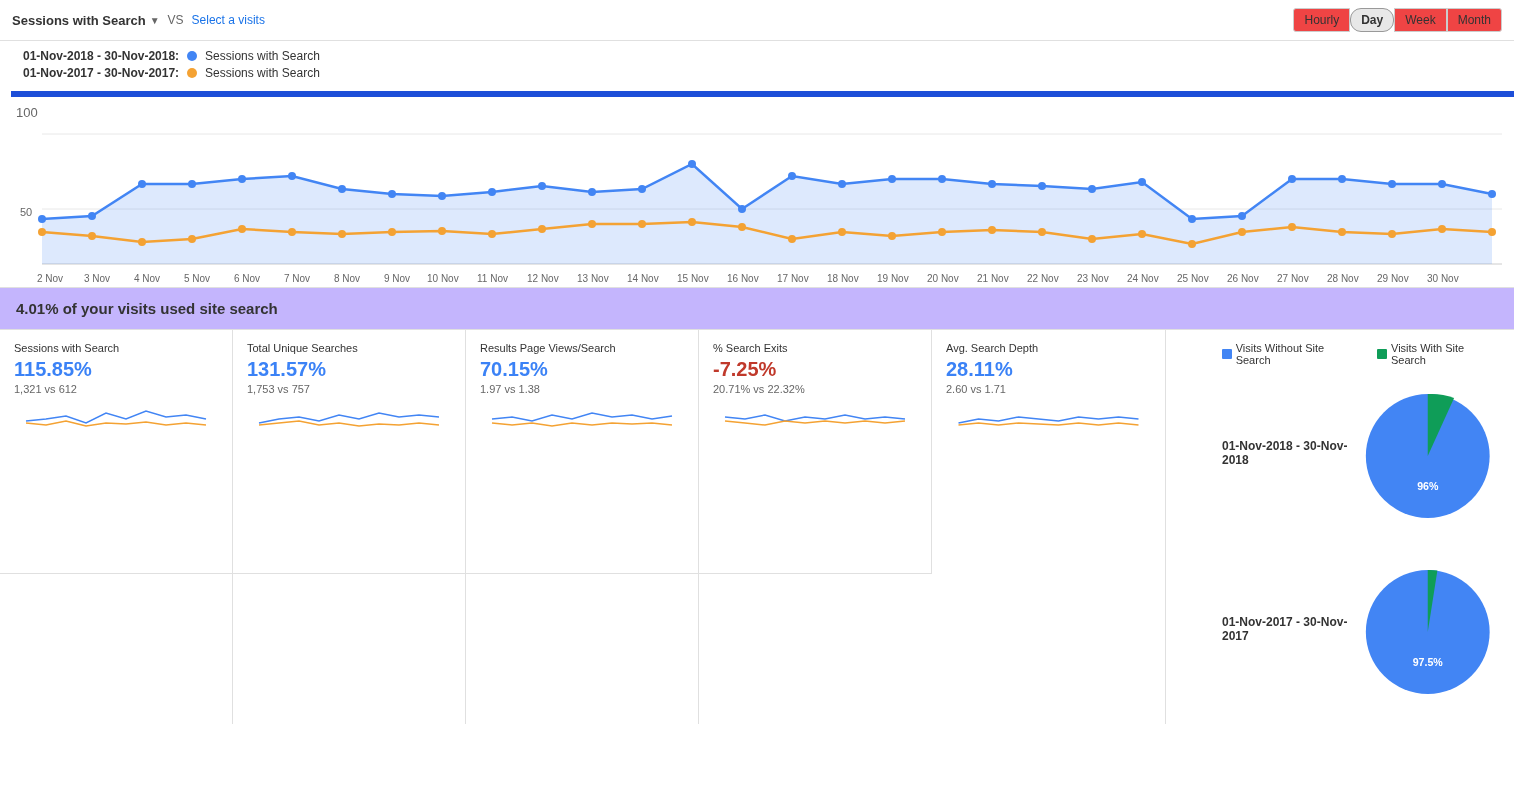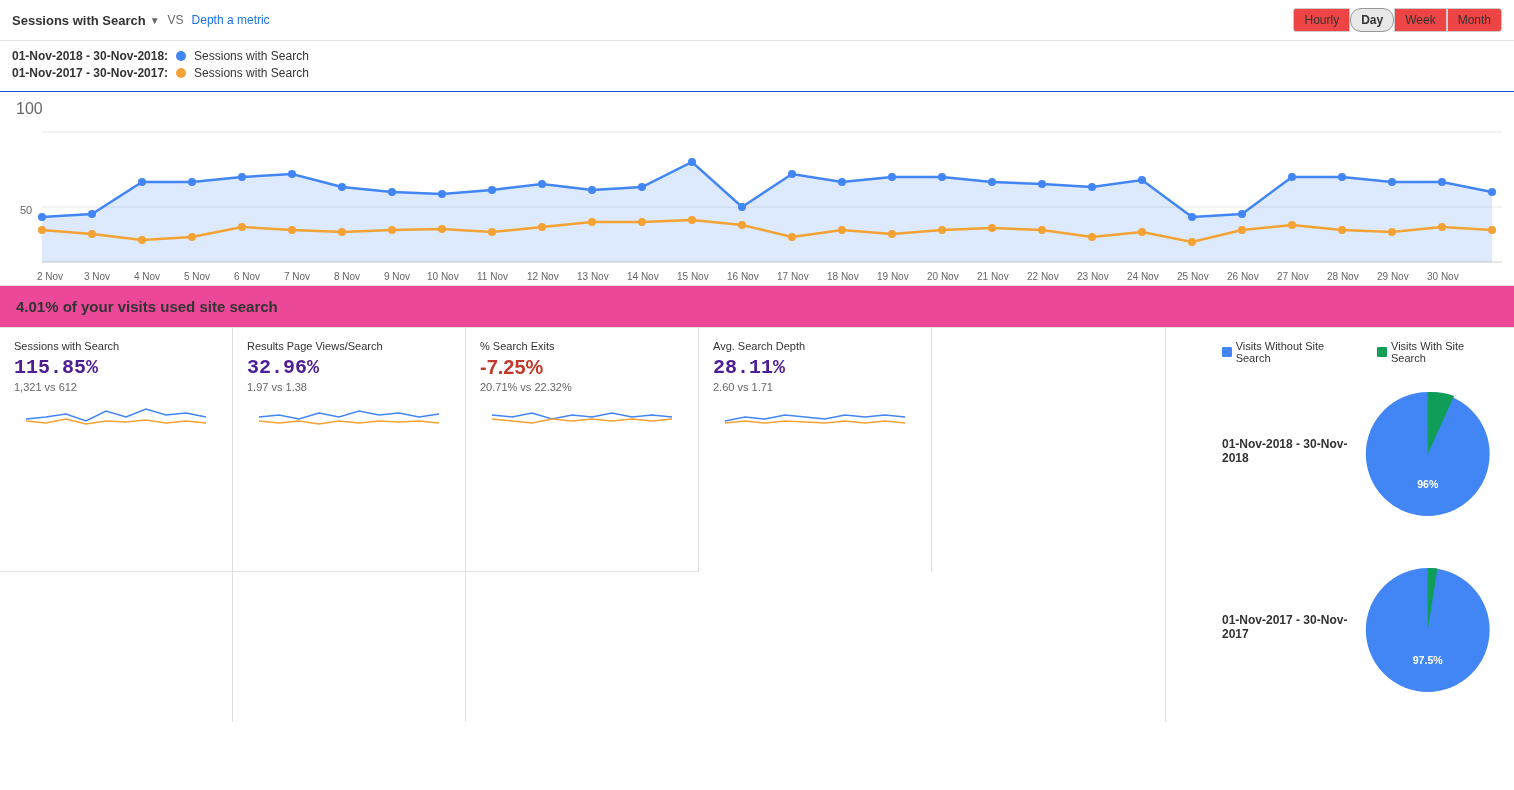--- a/index.html
+++ b/index.html
@@ -58,21 +58,22 @@
       font-weight: bold;
       border-color: #999;
       border-radius: 11px;
     }
     .time-btn:first-child { border-radius: 3px 0 0 3px; }
     .time-btn:last-child { border-radius: 0 3px 3px 0; }
 
     
     .legend-area {
       padding: 8px 12px;
-      border-bottom: 1px solid #1d4ed8;
+      border-bottom: 6px solid #1d4ed8;
+      margin-left: 11px;
     }
     .legend-row {
       display: flex;
       align-items: center;
       gap: 8px;
       font-size: 12px;
       margin-bottom: 3px;
     }
     .legend-dot {
       width: 10px;
@@ -85,33 +86,33 @@
       font-size: 12px;
     }
 
     
     .chart-container {
       padding: 8px 12px 0 12px;
       border-bottom: 1px solid #e0e0e0;
       background: #fff;
     }
     .chart-y-label {
-      font-size: 16px;
+      font-size: 13px;
       color: #666;
       padding-left: 4px;
       margin-bottom: 4px;
     }
     .chart-svg-wrapper {
       width: 100%;
       overflow-x: auto;
     }
 
     
     .summary-banner {
-      background: #ec4899;
+      background: #c4b5fd;
       padding: 12px 16px;
       font-size: 15px;
       font-weight: bold;
       color: #333;
       border-bottom: 1px solid #e0e0e0;
     }
 
     
     .metrics-section {
       display: flex;
@@ -135,21 +136,21 @@
     .metric-title {
       font-size: 11px;
       color: #333;
       margin-bottom: 4px;
     }
     .metric-value {
       font-size: 20px;
       font-weight: bold;
       margin-bottom: 2px;
     }
-    .metric-value.green { color: #4c1d95; font-family: Liberation Mono, monospace; }
+    .metric-value.green { color: #3b82f6; }
     .metric-value.red { color: #c0392b; }
     .metric-compare {
       font-size: 11px;
       color: #666;
       margin-bottom: 6px;
     }
     .metric-sparkline {
       height: 30px;
       width: 100%;
     }
@@ -201,21 +202,21 @@
 </head>
 <body>
 
 <div class="header">
   <div class="header-left">
     <div class="metric-selector">
       <span>Sessions with Search</span>
       <span class="dropdown-arrow">▼</span>
     </div>
     <span class="vs-text">VS</span>
-    <span class="select-metric">Depth a metric</span>
+    <span class="select-metric">Select a visits</span>
   </div>
   <div class="time-buttons">
     <button class="time-btn">Hourly</button>
     <button class="time-btn active">Day</button>
     <button class="time-btn">Week</button>
     <button class="time-btn">Month</button>
   </div>
 </div>
 
 <div class="legend-area">
@@ -353,24 +354,33 @@
     <div class="metric-card">
       <div class="metric-title">Sessions with Search</div>
       <div class="metric-value green">115.85%</div>
       <div class="metric-compare">1,321 vs 612</div>
       <svg class="metric-sparkline" viewBox="0 0 180 30">
         <polyline points="0,20 20,18 40,15 60,22 80,12 100,18 120,10 140,16 160,14 180,18" fill="none" stroke="#4285f4" stroke-width="1.5"></polyline>
         <polyline points="0,22 20,24 40,20 60,25 80,22 100,23 120,21 140,24 160,22 180,24" fill="none" stroke="#f4a233" stroke-width="1.5"></polyline>
       </svg>
     </div>
 
+    <div class="metric-card">
+      <div class="metric-title">Total Unique Searches</div>
+      <div class="metric-value green">131.57%</div>
+      <div class="metric-compare">1,753 vs 757</div>
+      <svg class="metric-sparkline" viewBox="0 0 180 30">
+        <polyline points="0,22 20,18 40,16 60,20 80,14 100,18 120,12 140,16 160,14 180,16" fill="none" stroke="#4285f4" stroke-width="1.5"></polyline>
+        <polyline points="0,24 20,22 40,20 60,24 80,22 100,25 120,23 140,24 160,22 180,24" fill="none" stroke="#f4a233" stroke-width="1.5"></polyline>
+      </svg>
+    </div>
 
     <div class="metric-card">
       <div class="metric-title">Results Page Views/Search</div>
-      <div class="metric-value green">32.96%</div>
+      <div class="metric-value green">70.15%</div>
       <div class="metric-compare">1.97 vs 1.38</div>
       <svg class="metric-sparkline" viewBox="0 0 180 30">
         <polyline points="0,18 20,16 40,20 60,14 80,18 100,12 120,16 140,14 160,18 180,15" fill="none" stroke="#4285f4" stroke-width="1.5"></polyline>
         <polyline points="0,22 20,24 40,22 60,25 80,22 100,24 120,22 140,23 160,22 180,24" fill="none" stroke="#f4a233" stroke-width="1.5"></polyline>
       </svg>
     </div>
 
     <div class="metric-card">
       <div class="metric-title">% Search Exits</div>
       <div class="metric-value red">-7.25%</div>

